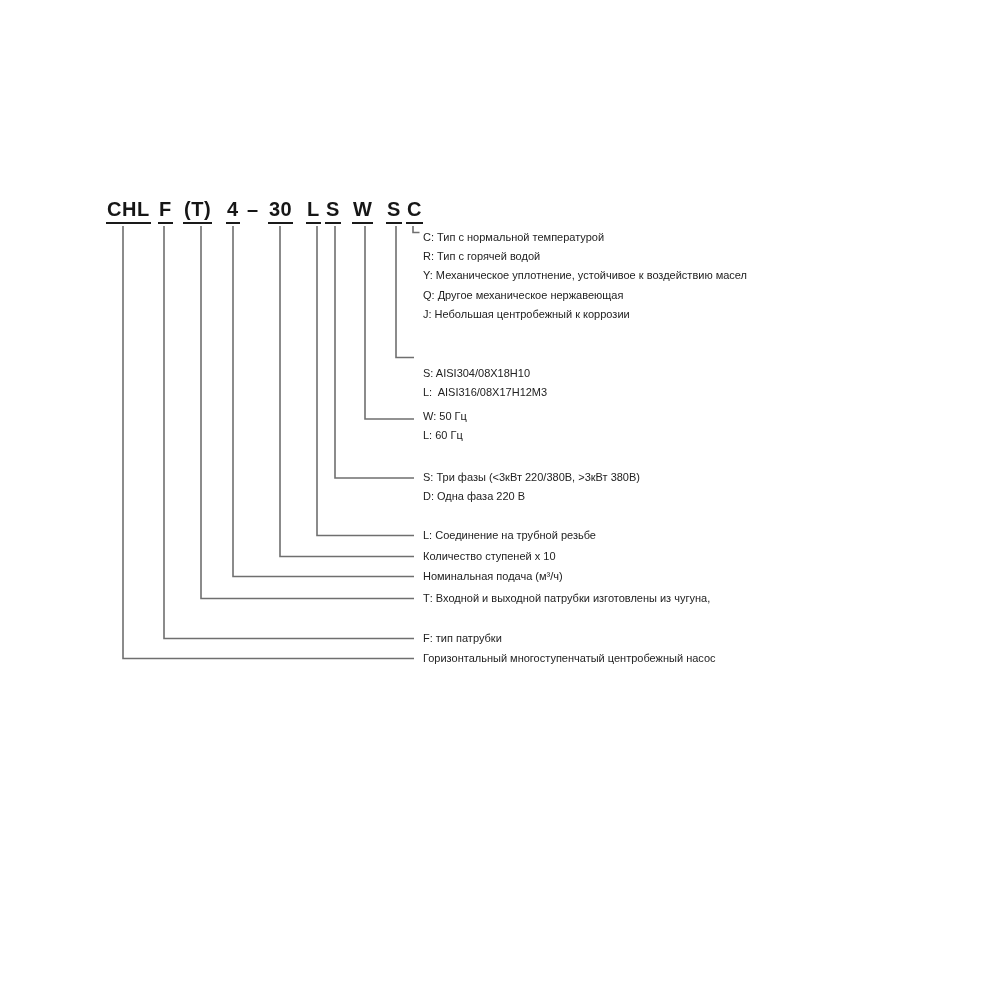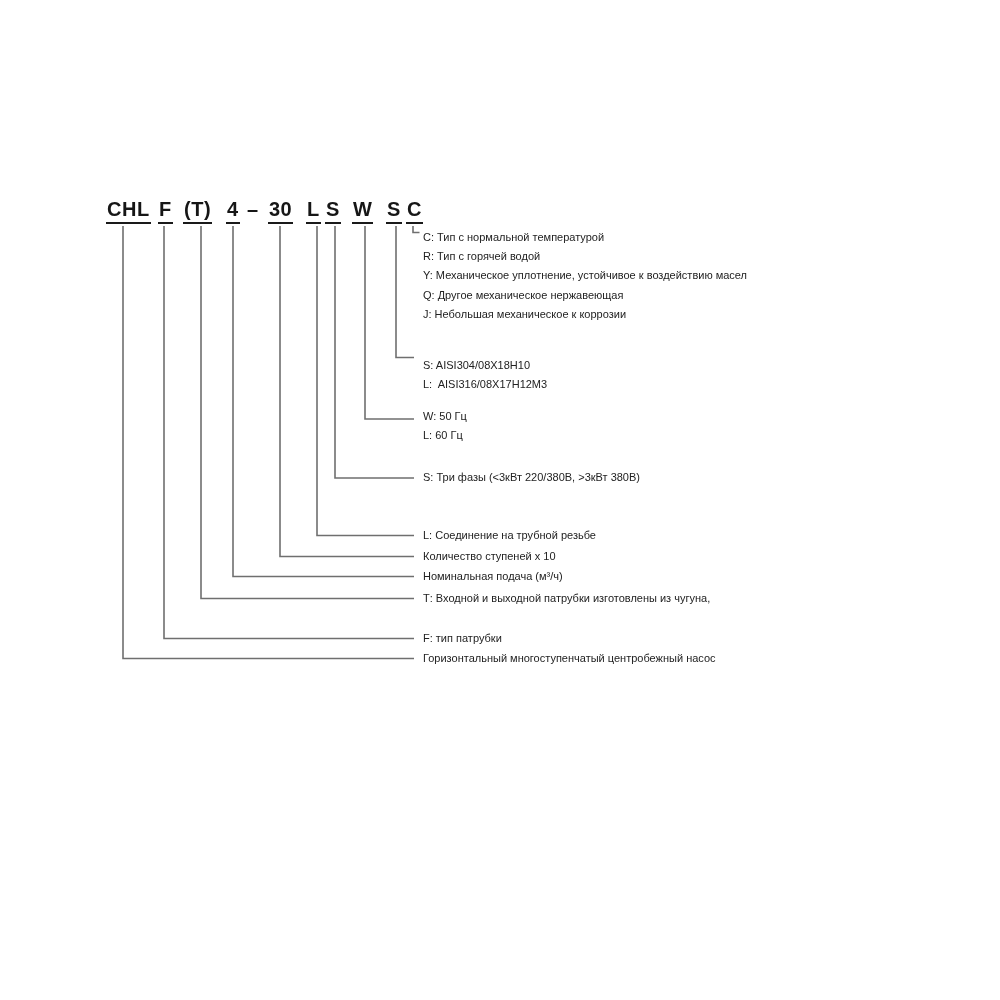--- a/index.html
+++ b/index.html
@@ -74,35 +74,36 @@
   <span class="code-part u" style="left:325px">S</span>
   <span class="code-part u" style="left:352px">W</span>
   <span class="code-part u" style="left:386px">S</span>
   <span class="code-part u" style="left:406px">C</span>
 
   <div class="legend-block" style="top:228px">
     <div class="legend-line">C: Тип с нормальной температурой</div>
     <div class="legend-line">R: Тип с горячей водой</div>
     <div class="legend-line">Y: Механическое уплотнение, устойчивое к воздействию масел</div>
     <div class="legend-line">Q: Другое механическое нержавеющая</div>
-    <div class="legend-line">J: Небольшая механическое к коррозии</div>
+    <div class="legend-line">J: Небольшая центробежный к коррозии</div>
   </div>
 
-  <div class="legend-block" style="top:356px">
+  <div class="legend-block" style="top:364px">
     <div class="legend-line">S: AISI304/08X18H10</div>
     <div class="legend-line">L:  AISI316/08X17H12M3</div>
   </div>
 
   <div class="legend-block" style="top:407px">
     <div class="legend-line">W: 50 Гц</div>
     <div class="legend-line">L: 60 Гц</div>
   </div>
 
   <div class="legend-block" style="top:468px">
     <div class="legend-line">S: Три фазы (&lt;3кВт 220/380В, &gt;3кВт 380В)</div>
+    <div class="legend-line">D: Одна фаза 220 В</div>
   </div>
 
   <div class="legend-block" style="top:526px">
     <div class="legend-line">L: Соединение на трубной резьбе</div>
   </div>
   <div class="legend-block" style="top:547px">
     <div class="legend-line">Количество ступеней х 10</div>
   </div>
   <div class="legend-block" style="top:567px">
     <div class="legend-line">Номинальная подача (м³/ч)</div>

